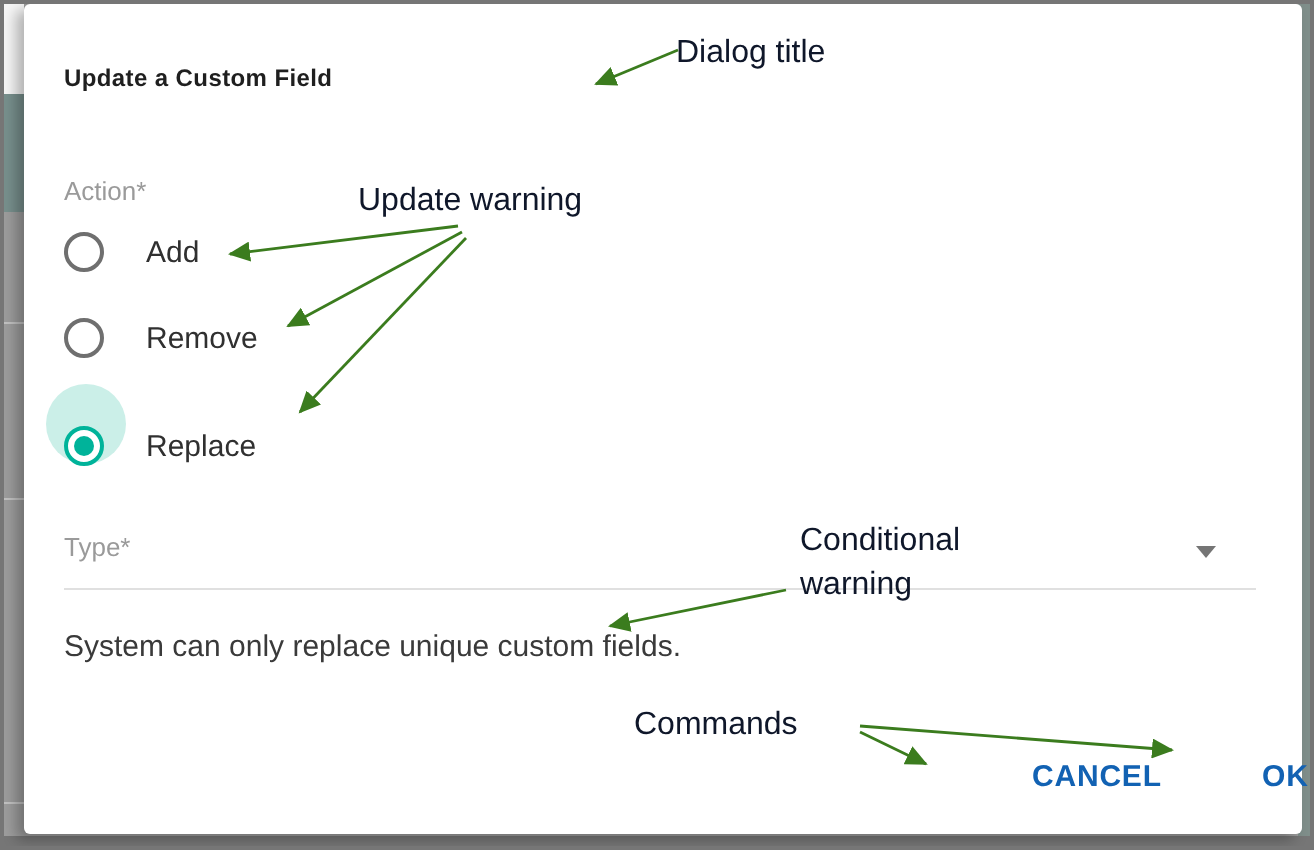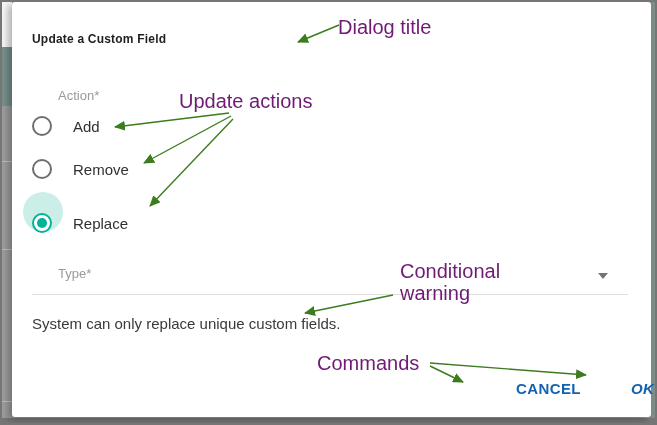--- a/index.html
+++ b/index.html
@@ -21,21 +21,21 @@
     background:#ffffff; border-radius:3px;
     box-shadow:-4px 3px 7px rgba(0,0,0,0.28);
   }
 
   .abs { position:absolute; }
 
   .dialog-title {
     left:30px; top:30px; font-size:12px; font-weight:700; color:#1f1f1f;
     letter-spacing:0.2px; white-space:nowrap;
   }
-  .field-label { font-size:13px; color:#9a9a9a; white-space:nowrap;margin-left:26px; }
+  .field-label { font-size:13px; color:#9a9a9a; white-space:nowrap; }
   .action-label { left:30px; top:86px; }
 
   .radio-row { left:30px; height:22px; display:flex; align-items:center; cursor:pointer; }
   .radio-row-add     { top:113px;justify-content:space-between; }
   .radio-row-remove  { top:156px; }
   .radio-row-replace { top:210px; }
   .radio-circle {
     width:20px; height:20px; border:2px solid #6f6f6f; border-radius:50%;
     background:#fff; position:relative; flex:0 0 auto;
   }
@@ -60,24 +60,24 @@
   }
 
   .warning-text { left:30px; top:313px; font-size:15px; color:#3a3a3a; white-space:nowrap; }
 
   .dlg-btn {
     position:absolute; top:376px; background:none; border:none; cursor:pointer;
     font-family:"Liberation Sans", sans-serif; font-size:15px; font-weight:700;
     color:#1262b3; letter-spacing:0.4px; padding:2px 4px;margin-left:40px;
   }
   .btn-cancel { left:470px; }
-  .btn-ok { left:585px;font-style:italic; }
+  .btn-ok { left:585px; }
 
   .annotation {
-    position:absolute; color:#701a75; font-size:20px; line-height:22px;
+    position:absolute; color:#0f172a; font-size:16px; line-height:22px;
     white-space:nowrap; pointer-events:none;
   }
   .ann-dialog-title { left:336px; top:14px; }
   .ann-update-actions { left:177px; top:88px; }
   .ann-conditional { left:398px; top:258px; }
   .ann-commands { left:315px; top:350px; }
 
   .arrows { position:absolute; left:0; top:0; width:657px; height:425px; pointer-events:none; }
 </style>
 </head>
@@ -121,21 +121,21 @@
     <span class="caret-icon"></span>
     <span class="field-underline"></span>
   </div>
 
   <div class="abs warning-text">System can only replace unique custom fields.</div>
 
   <button class="dlg-btn btn-cancel">CANCEL</button>
   <button class="dlg-btn btn-ok">OK</button>
 
   <div class="annotation ann-dialog-title">Dialog title</div>
-  <div class="annotation ann-update-actions">Update actions</div>
+  <div class="annotation ann-update-actions">Update warning</div>
   <div class="annotation ann-commands">Commands</div>
   <div class="annotation ann-conditional">
     <span>Conditional</span><br>
     <span>warning</span>
   </div>
 
   <svg class="arrows" viewBox="0 0 657 425" xmlns="http://www.w3.org/2000/svg">
     <defs>
       <marker id="ah" markerUnits="userSpaceOnUse" markerWidth="12" markerHeight="10" refX="10" refY="5" orient="auto">
         <path d="M0,0 L11,5 L0,10 Z" fill="#3b7c1e"></path>

